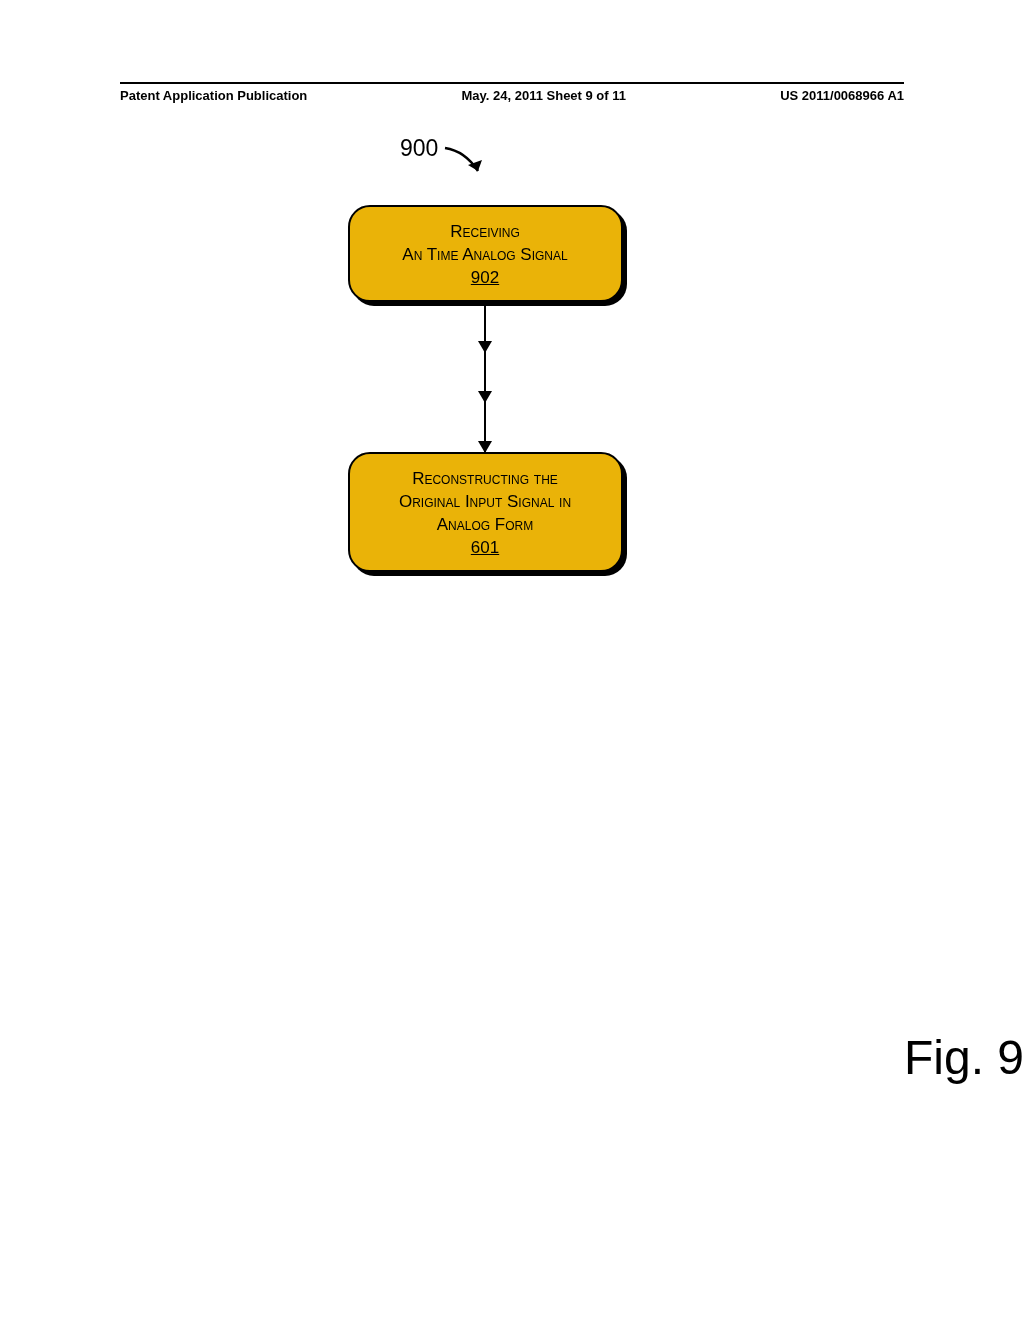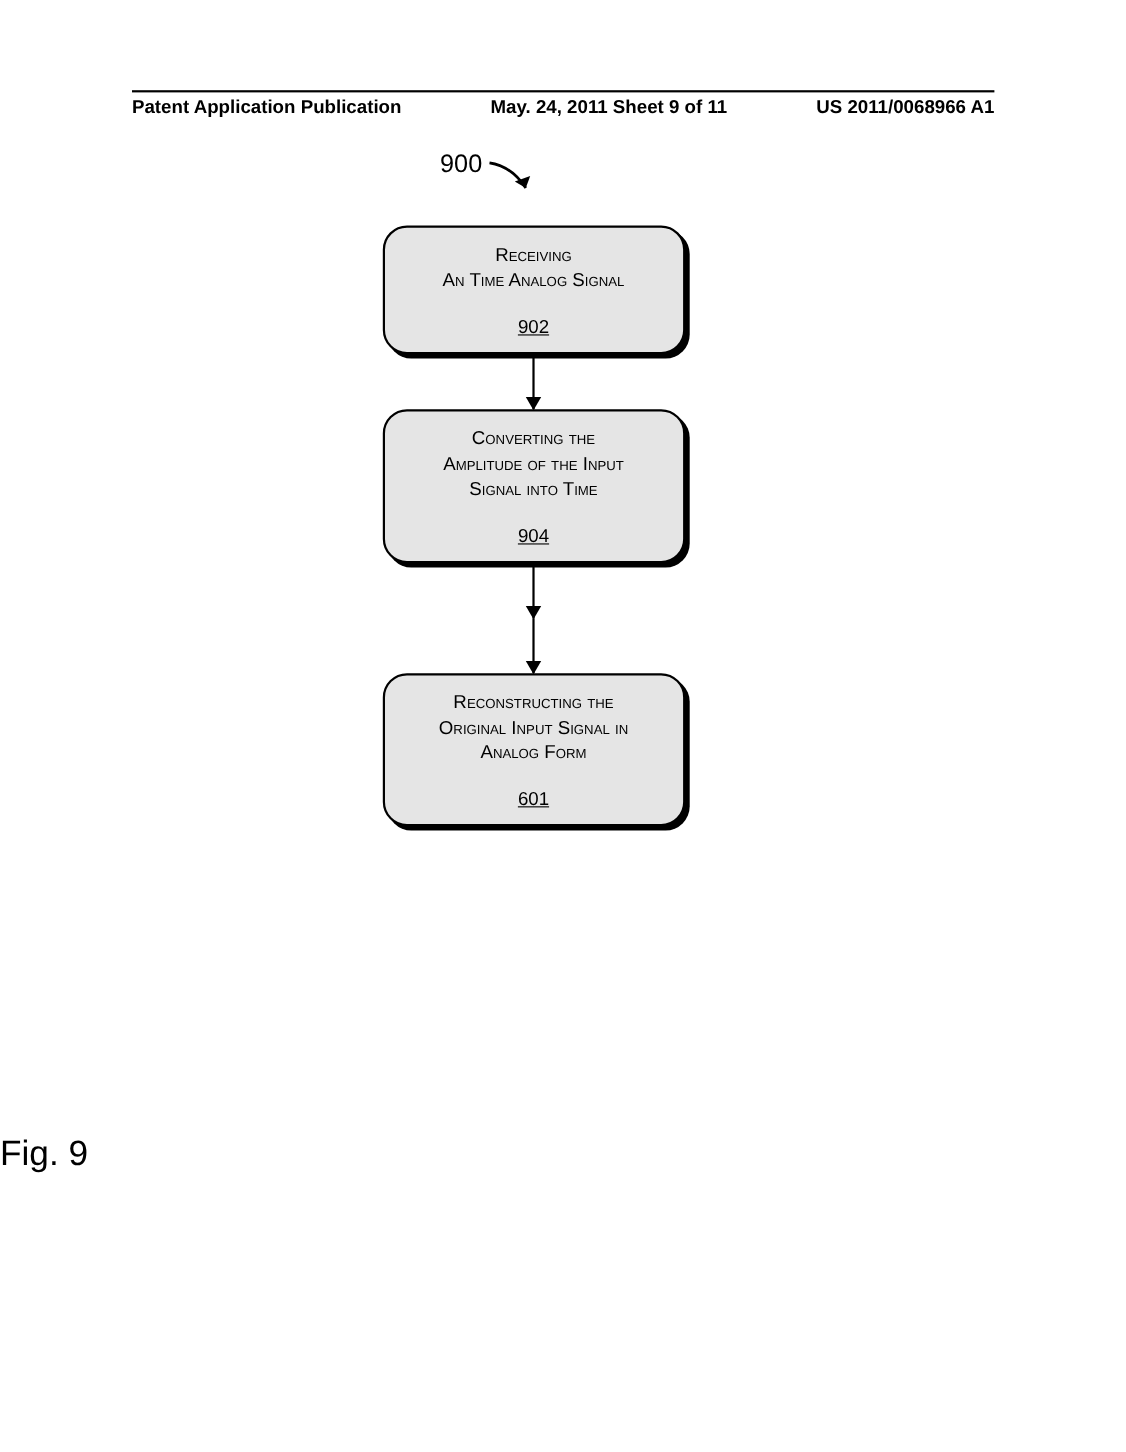--- a/index.html
+++ b/index.html
@@ -18,21 +18,21 @@
       height: 2px;
       background: #000;
     }
     .header-text {
       position: absolute;
       top: 88px;
       left: 120px;
       right: 120px;
       display: flex;
       justify-content: space-between;
-      font-size: 17px;
+      font-size: 13px;
       font-weight: bold;
     }
     .ref-label {
       position: absolute;
       top: 135px;
       left: 400px;
       font-size: 23px;
     }
     .ref-arrow {
       position: absolute;
@@ -57,34 +57,34 @@
       top: 4px;
       left: 4px;
       width: 100%;
       height: 100%;
       background: #000;
       border-radius: 22px;
     }
     .box {
       position: relative;
       width: 100%;
-      background: #e5e5e5;
+      background: #eab308;
       border: 2px solid #000;
       border-radius: 22px;
       padding: 14px 18px 10px 18px;
       text-align: center;
       font-size: 17px;
       font-variant: small-caps;
       line-height: 1.35;
     }
     .box .ref {
       text-decoration: underline;
       font-variant: normal;
       display: block;
-      margin-top: 20px;
+      margin-top: 0;
     }
     .connector {
       width: 2px;
       height: 50px;
       background: #000;
       position: relative;
     }
     .connector::after {
       content: '';
       position: absolute;
@@ -95,22 +95,22 @@
       height: 0;
       border-left: 7px solid transparent;
       border-right: 7px solid transparent;
       border-top: 12px solid #000;
     }
     .fig-caption {
       position: absolute;
       top: 1030px;
       left: 0;
       right: 0;
-      text-align: left;
-      font-size: 32px;
+      text-align: right;
+      font-size: 48px;
       font-family: Arial, sans-serif;
     }
   </style>
 </head>
 <body>
 
 <div class="header-line"></div>
 <div class="header-text">
   <span>Patent Application Publication</span>
   <span>May. 24, 2011  Sheet 9 of 11</span>
@@ -129,29 +129,20 @@
     <div class="box-shadow"></div>
     <div class="box">
       <span>Receiving</span><br>
       <span>An Time Analog Signal</span>
       <span class="ref">902</span>
     </div>
   </div>
 
   <div class="connector"></div>
 
-  <div class="box-wrapper">
-    <div class="box-shadow"></div>
-    <div class="box">
-      <span>Converting the</span><br>
-      <span>Amplitude of the Input</span><br>
-      <span>Signal into Time</span>
-      <span class="ref">904</span>
-    </div>
-  </div>
 
   <div class="connector"></div>
 
 
   <div class="connector"></div>
 
   <div class="box-wrapper">
     <div class="box-shadow"></div>
     <div class="box">
       <span>Reconstructing the</span><br>

